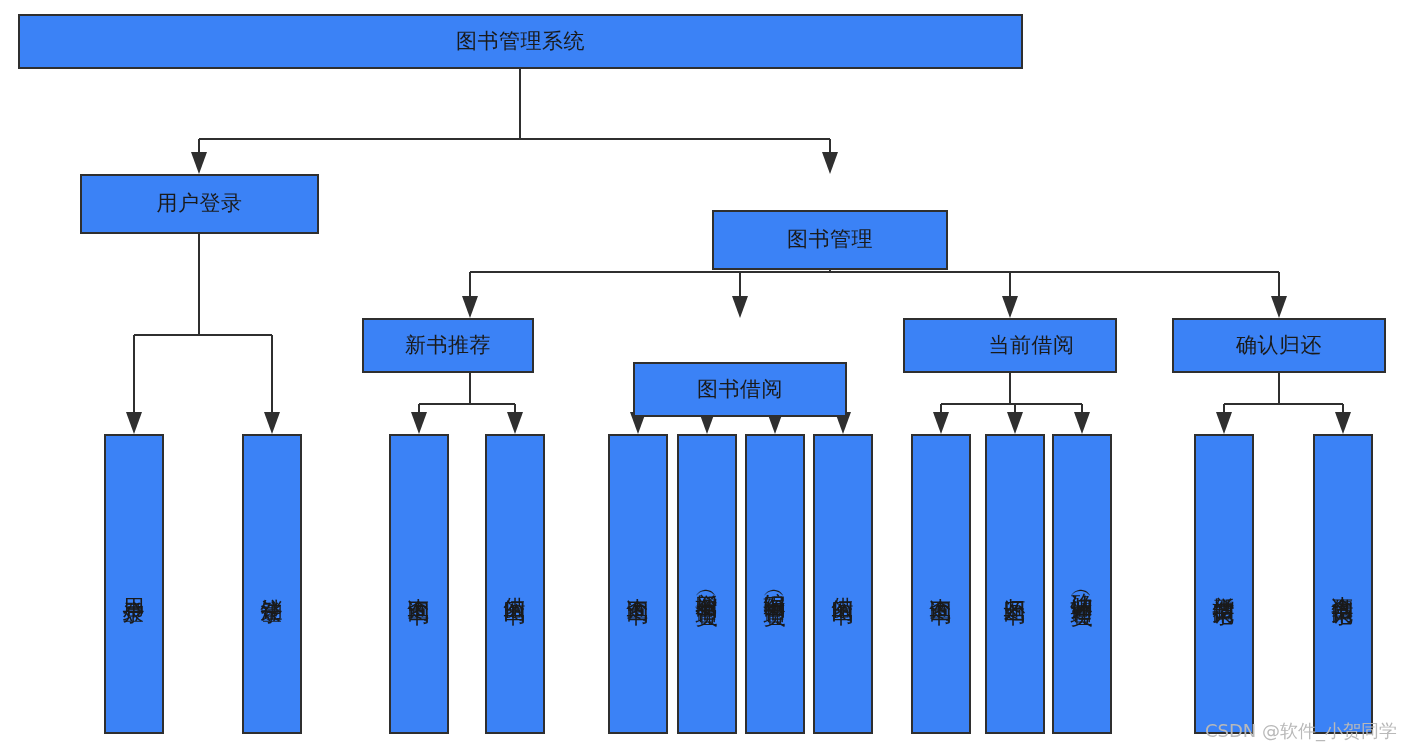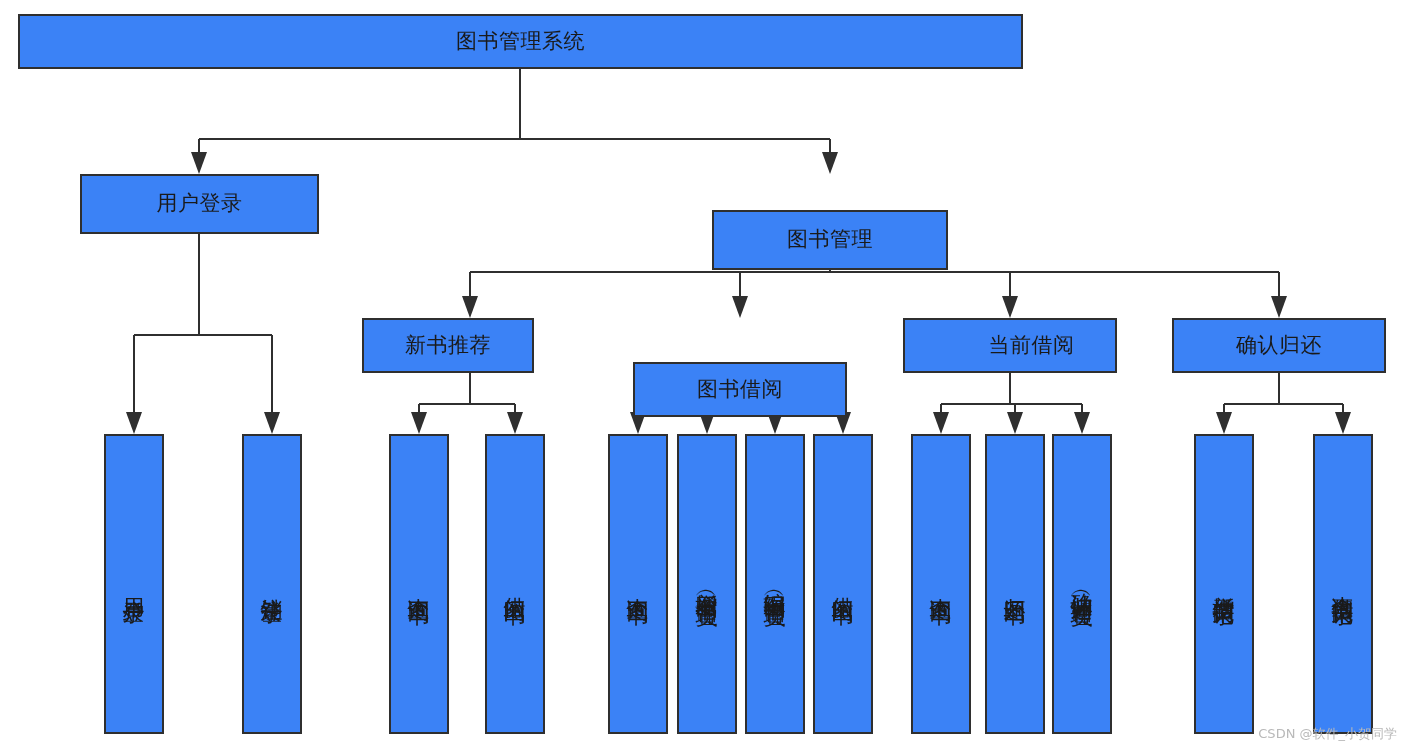--- a/index.html
+++ b/index.html
@@ -51,21 +51,21 @@
     left: 0;
     top: 0;
     width: 1405px;
     height: 747px;
     pointer-events: none;
   }
   #watermark {
     position: absolute;
     right: 8px;
     bottom: 4px;
-    font-size: 13px;
+    font-size: 18px;
     color: #b9b9b9;
     white-space: nowrap;
     user-select: none;
   }
 </style>
 </head>
 <body>
 
 <div id="diagram-root">
   <svg id="connector-layer" width="1405" height="747" viewBox="0 0 1405 747">

